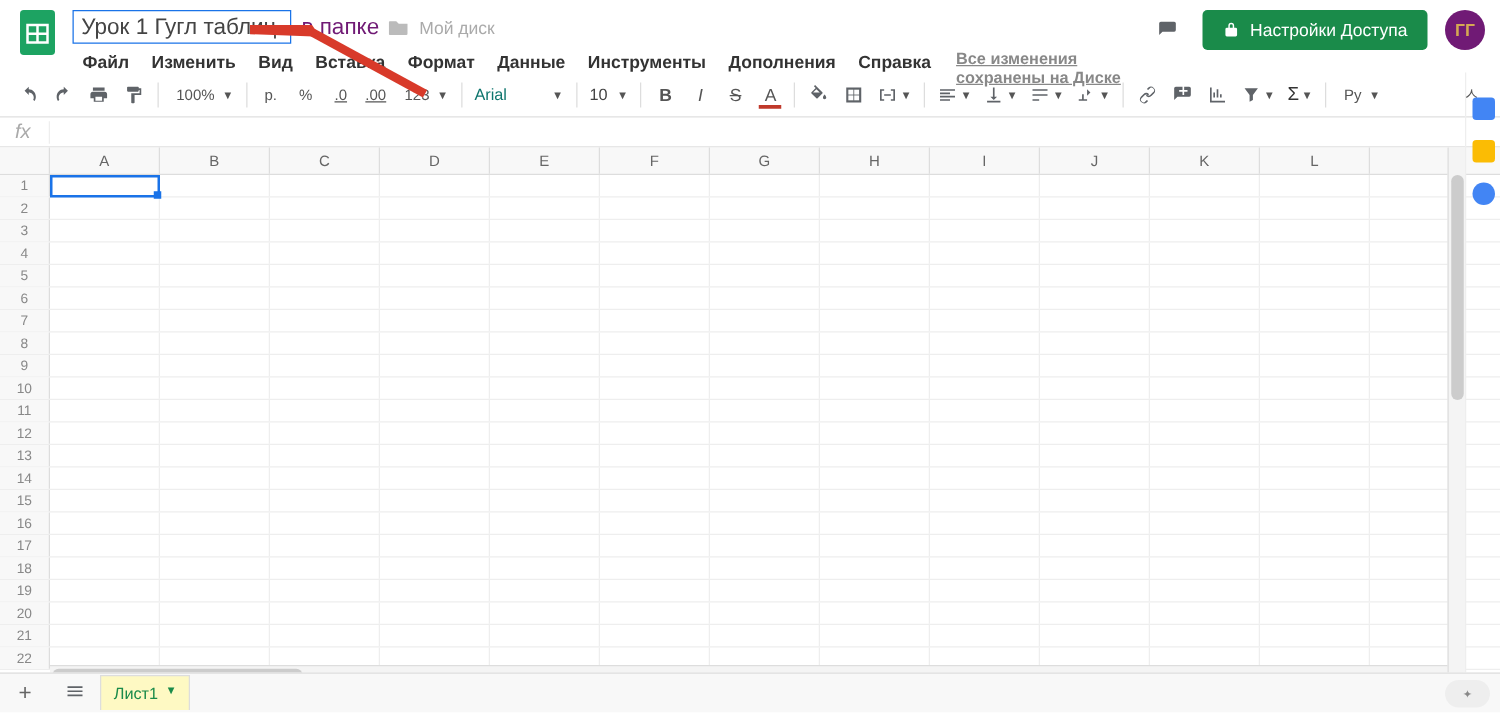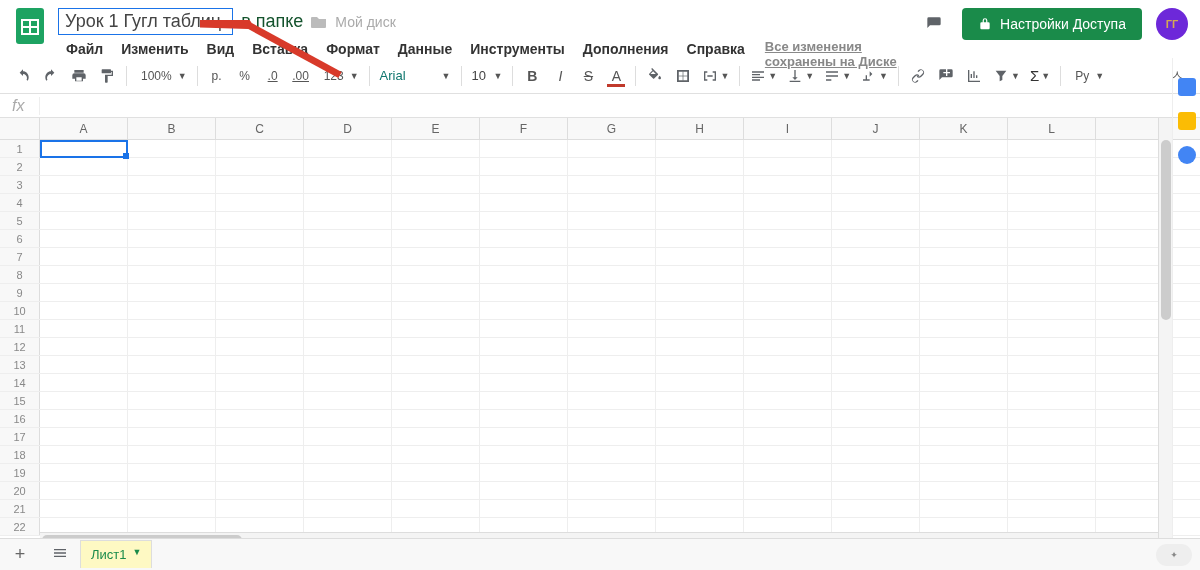--- a/index.html
+++ b/index.html
@@ -4,31 +4,31 @@
 <style>
   * { box-sizing: border-box; margin: 0; padding: 0; }
   body { font-family: Arial, sans-serif; font-size: 13px; color: #333; background: #fff; width: 1200px; height: 570px; overflow: hidden; position: relative; }
   
   .header { display: flex; align-items: flex-start; padding: 8px 12px 0 12px; height: 58px; }
   .logo { width: 36px; height: 36px; margin-right: 10px; display: flex; align-items: center; justify-content: center; }
   .logo-svg { width: 28px; height: 36px; }
   .title-area { flex: 1; }
   .title-row { display: flex; align-items: center; gap: 8px; }
   .doc-title { border: 1px solid #1a73e8; padding: 2px 6px; font-size: 18px; color: #444; outline: none; min-width: 20px; }
-  .folder-label { color: #14532d; font-size: 18px; }
+  .folder-label { color: #701a75; font-size: 18px; }
   .folder-icon { width: 16px; height: 14px; fill: #bbb; }
   .folder-name { color: #aaa; font-size: 14px; }
   .menu-row { display: flex; gap: 2px; margin-top: 4px; align-items: flex-start; font-weight: bold; }
   .menu-item { padding: 2px 8px; font-size: 14px; color: #333; cursor: pointer; }
   .saved-text { color: #888; font-size: 13px; text-decoration: underline; margin-left: 10px; }
   .header-right { display: flex; align-items: center; gap: 14px; margin-left: auto; }
   .comments-icon { width: 28px; height: 28px; display:flex; align-items:center; justify-content:center; }
   .share-btn { background: #1a8b4a; color: #fff; border: none; border-radius: 4px; padding: 8px 16px; font-size: 14px; font-weight: 500; display: flex; align-items: center; gap: 8px; cursor: pointer; }
   .lock-svg { width: 14px; height: 14px; fill: #fff; }
-  .avatar { width: 32px; height: 32px; border-radius: 50%; background: #6d28d9; color: #d4a853; display: flex; align-items: center; justify-content: center; font-size: 11px; font-weight: bold; }
+  .avatar { width: 32px; height: 32px; border-radius: 50%; background: #701a75; color: #d4a853; display: flex; align-items: center; justify-content: center; font-size: 14px; font-weight: bold; }
 
   .toolbar { display: flex; align-items: center; padding: 4px 10px; border-bottom: 1px solid #e0e0e0; gap: 2px; height: 36px; }
   .tb-btn { width: 26px; height: 26px; display: flex; align-items: center; justify-content: center; cursor: pointer; color: #555; }
   .tb-sep { width: 1px; height: 20px; background: #ddd; margin: 0 4px; }
   .tb-text { font-size: 12px; color: #555; padding: 0 4px; }
   .tb-dd { display:flex; align-items:center; gap:2px; padding: 0 4px; cursor:pointer; }
   .tb-chev { font-size: 9px; color: #555; }
   .font-name { font-size: 13px; color: #0f766e; min-width: 60px; }
   .font-size { font-size: 13px; color: #444; min-width: 20px; }
   .color-bar-A { position: relative; }

